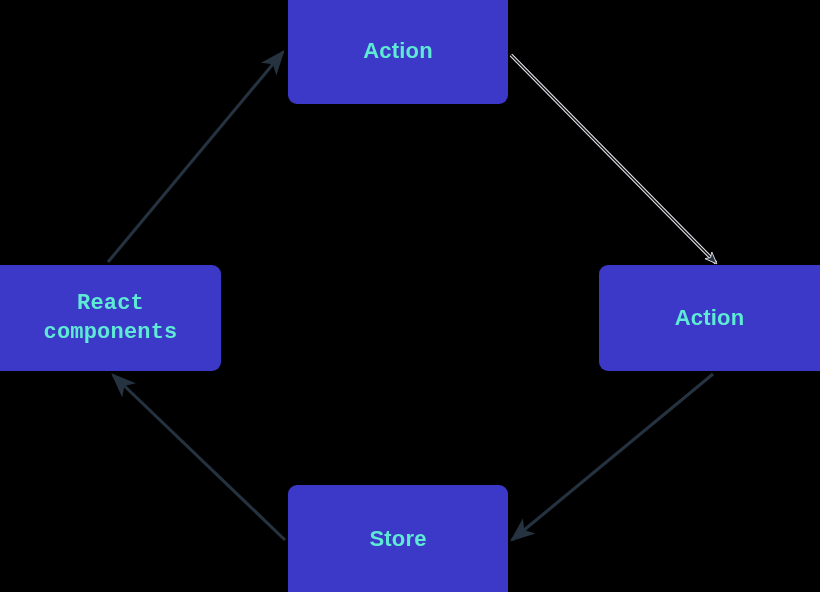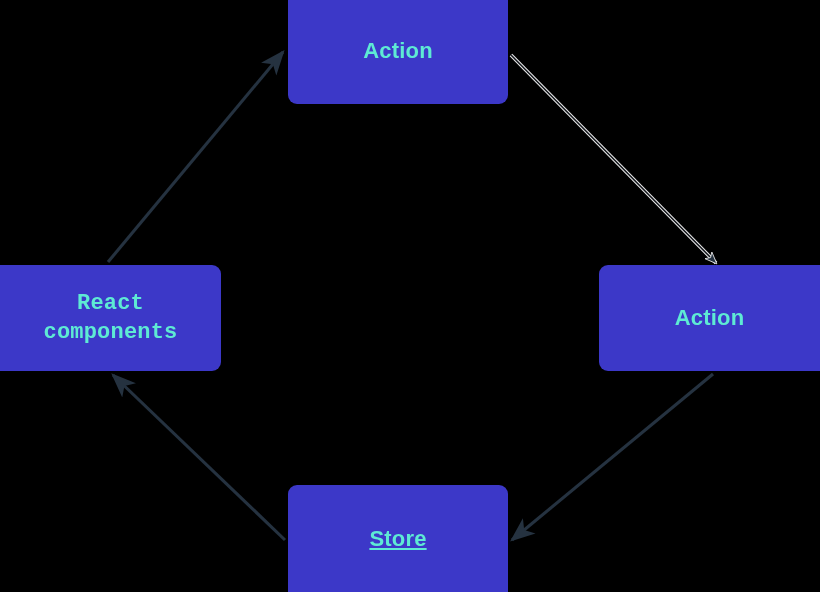--- a/index.html
+++ b/index.html
@@ -74,21 +74,21 @@
   }
   #node-reducer .node-label { padding-right: 34px; }
 
   
   #node-store {
     left: 288px;
     top: 485px;
     width: 220px;
     height: 123px;
   }
-  #node-store .node-label { padding-bottom: 16px; text-decoration: underline; }
+  #node-store .node-label { padding-bottom: 16px; }
 </style>
 </head>
 <body>
 
 <div id="stage">
 
   <svg id="arrow-layer" viewBox="0 0 820 592" width="820" height="592" xmlns="http://www.w3.org/2000/svg">
     <defs>
       <marker id="head-dark" markerWidth="9" markerHeight="9" refX="7.2" refY="3.4" orient="auto" markerUnits="strokeWidth">
         <path d="M0,0.2 L8,3.4 L0,6.6 L2.1,3.4 Z" fill="#253240"></path>

